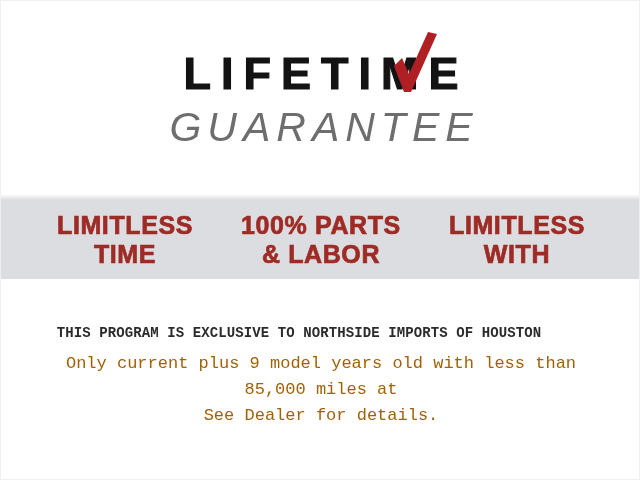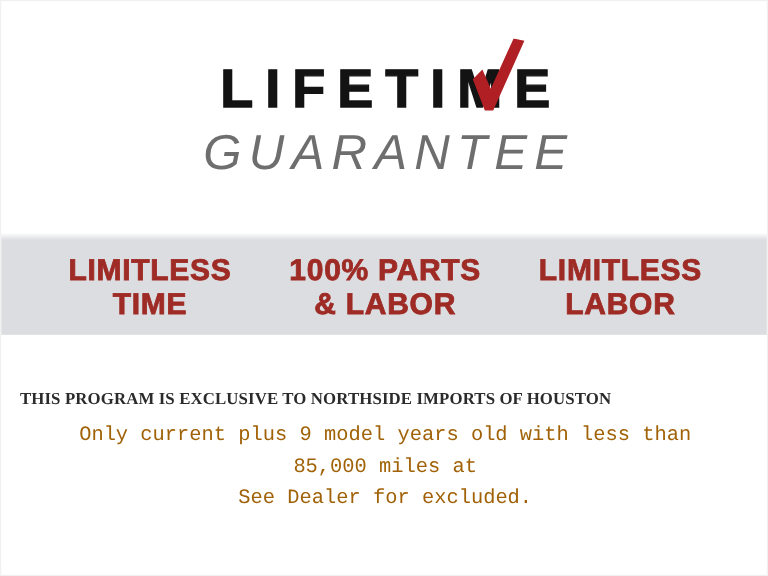--- a/index.html
+++ b/index.html
@@ -127,27 +127,28 @@
     -webkit-text-stroke: 0.5px #231f20;
     white-space: nowrap;
   }
 
   .subhead {
     position: absolute;
     left: 0;
     top: 324px;
     width: 524px;
     text-align: center;
-    font-family: Liberation Serif, serif;
+    font-family: Liberation Mono, monospace;
     font-weight: bold;
     font-size: 14px;
     line-height: 17px;
     letter-spacing: 0.1px;
     color: #2b2b2b;
     white-space: nowrap;
+    padding-left: 36px;
   }
 
   
   .fine-print {
     position: absolute;
     left: 36px;
     top: 350px;
     width: 568px;
     text-align: center;
     font-family: Liberation Mono, monospace;
@@ -182,25 +183,25 @@
       <span class="l2">TIME</span>
     </div>
 
     <div class="band-col">
       <span class="l1">100% PARTS</span>
       <span class="l2">&amp; LABOR</span>
     </div>
 
     <div class="band-col">
       <span class="l1">LIMITLESS</span>
-      <span class="l2">LABOR</span>
+      <span class="l2">WITH</span>
     </div>
   </div>
 
 
   <div class="subhead">THIS PROGRAM IS EXCLUSIVE TO NORTHSIDE IMPORTS OF HOUSTON</div>
 
   <div class="fine-print">
     <span class="fp-line">Only current plus 9 model years old with less than 85,000 miles at</span>
-    <span class="fp-line">See Dealer for excluded.</span>
+    <span class="fp-line">See Dealer for details.</span>
   </div>
 
 </div>
 
 </body></html>

